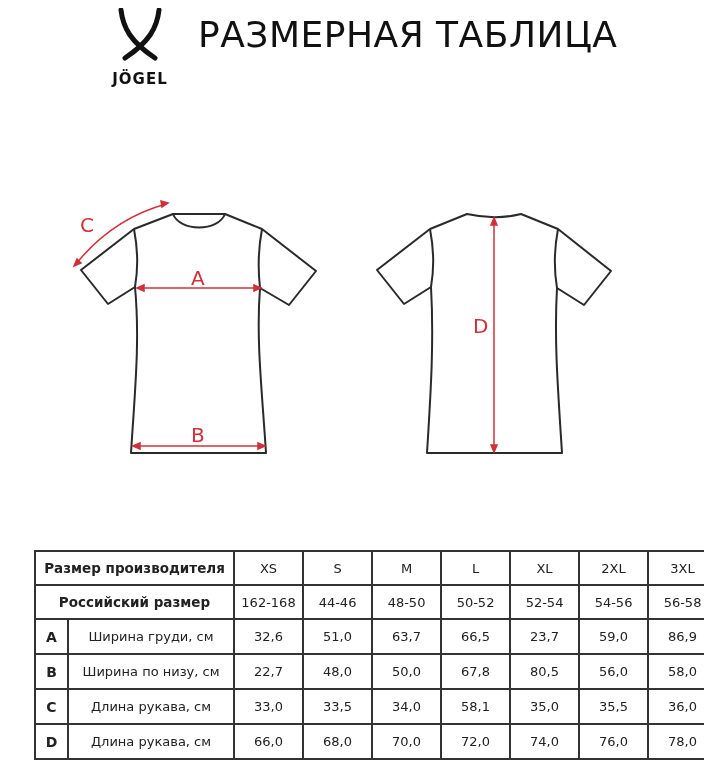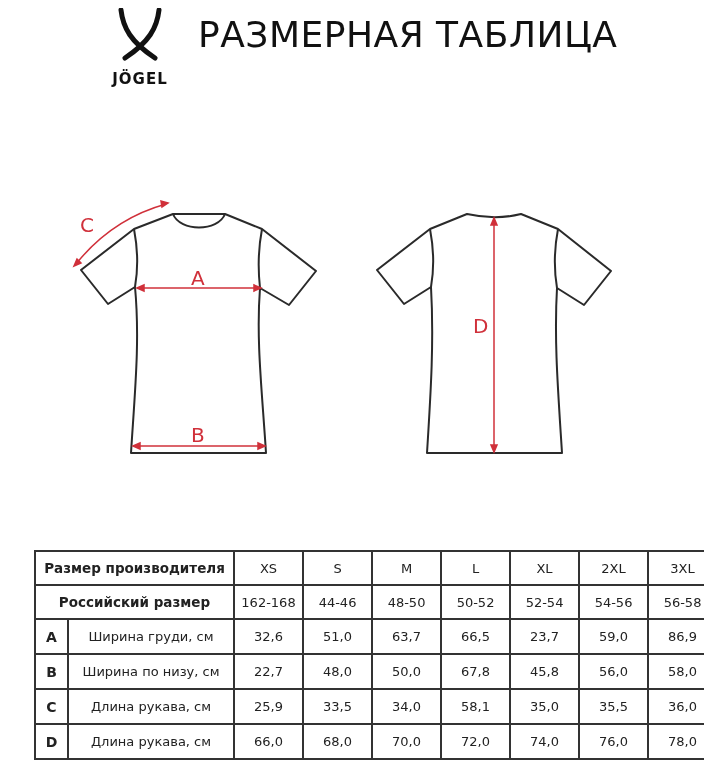--- a/index.html
+++ b/index.html
@@ -125,28 +125,28 @@
     <td>59,0</td>
     <td>86,9</td>
   </tr>
   <tr class="rm">
     <td class="letter">B</td>
     <td class="mlabel">Ширина по низу, см</td>
     <td>22,7</td>
     <td>48,0</td>
     <td>50,0</td>
     <td>67,8</td>
-    <td>45,8</td>
+    <td>80,5</td>
     <td>56,0</td>
     <td>58,0</td>
   </tr>
   <tr class="rm">
     <td class="letter">C</td>
     <td class="mlabel">Длина рукава, см</td>
-    <td>25,9</td>
+    <td>33,0</td>
     <td>33,5</td>
     <td>34,0</td>
     <td>58,1</td>
     <td>35,0</td>
     <td>35,5</td>
     <td>36,0</td>
   </tr>
   <tr class="rm">
     <td class="letter">D</td>
     <td class="mlabel">Длина рукава, см</td>

